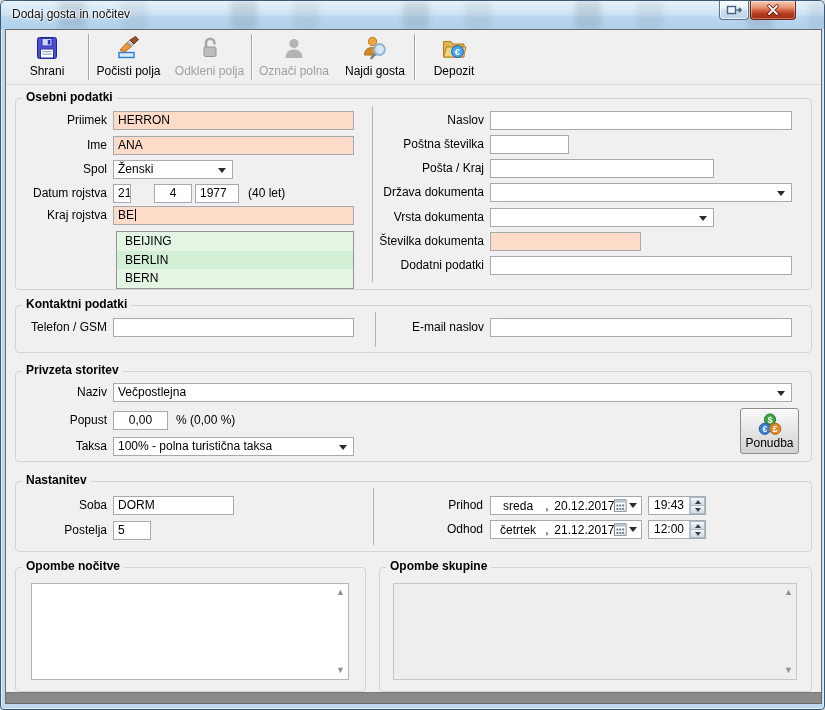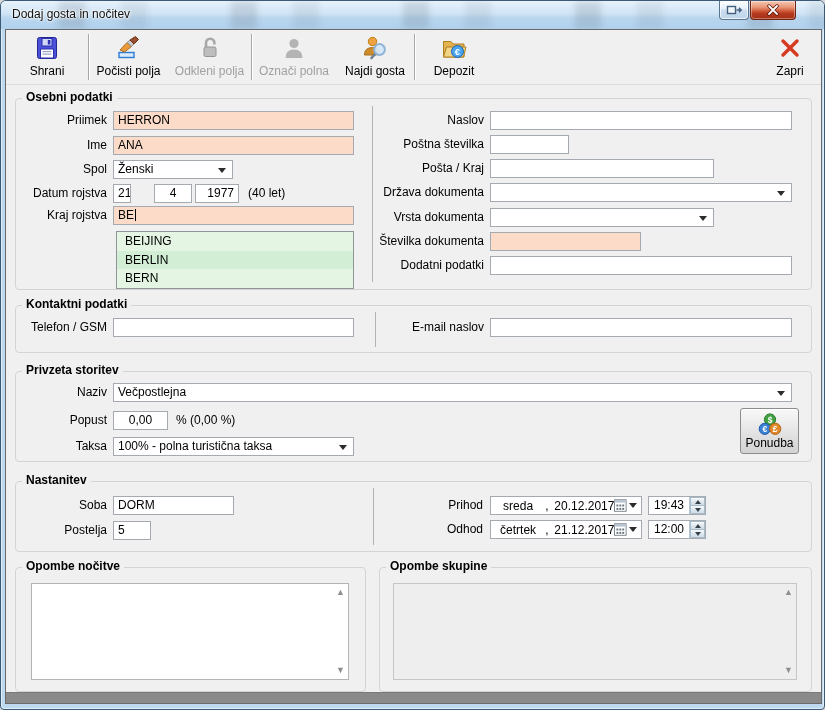--- a/index.html
+++ b/index.html
@@ -167,48 +167,40 @@
         <svg width="26" height="26" viewBox="0 0 26 26">
           <path d="M2.5 6.5 h7.5 l2 2.5 h11 v13 h-20.5 z" fill="#e3b34f" stroke="#b07f1e"></path>
           <path d="M2.5 22 l3 -10 h19.5 l-2.5 10 z" fill="#f1d586" stroke="#b07f1e"></path>
           <circle cx="16.5" cy="16.5" r="6" fill="#49a6ec" stroke="#1c62b8"></circle>
           <text x="16.5" y="20" font-size="9.5" font-weight="bold" fill="#ffffff" text-anchor="middle" font-family="Liberation Sans, sans-serif">€</text>
         </svg>
       </span>
       <span class="tlabel">Depozit</span>
     </div>
     <div class="tspacer"></div>
-    <div class="tbtn" style="width:62px">
-      <span class="ticon">
-        <svg width="22" height="22" viewBox="0 0 22 22">
-          <path d="M4 4 L18 18 M18 4 L4 18" stroke="#d63a20" stroke-width="3.4" stroke-linecap="round"></path>
-        </svg>
-      </span>
-      <span class="tlabel">Zapri</span>
-    </div>
   </div>
 
   <div class="group" style="left:14px;top:97px;width:797px;height:192px">
     <div class="group-title">Osebni podatki</div>
   </div>
   <div class="vdiv" style="left:371px;top:105px;height:176px"></div>
 
   <div class="lbl" style="left:14px;top:110px;width:92px">Priimek</div>
   <div class="fld req" style="left:112px;top:110px;width:241px">HERRON</div>
 
   <div class="lbl" style="left:14px;top:135px;width:92px">Ime</div>
   <div class="fld req" style="left:112px;top:135px;width:241px">ANA</div>
 
   <div class="lbl" style="left:14px;top:159px;width:92px">Spol</div>
   <div class="fld combo" style="left:112px;top:159px;width:120px"><span>Ženski</span><span class="dd-arrow"></span></div>
 
   <div class="lbl" style="left:14px;top:183px;width:92px">Datum rojstva</div>
   <div class="fld" style="left:112px;top:183px;width:18px;text-align:center">21</div>
   <div class="fld" style="left:153px;top:183px;width:38px;text-align:center">4</div>
-  <div class="fld" style="left:194px;top:183px;width:44px;text-align:right">1977</div>
+  <div class="fld" style="left:194px;top:183px;width:44px;text-align:left">1977</div>
   <div class="lbl-left" style="left:247px;top:183px;width:70px">(40 let)</div>
 
   <div class="lbl" style="left:14px;top:205px;width:92px">Kraj rojstva</div>
   <div class="fld req" style="left:112px;top:205px;width:241px"><span>BE</span><span class="caret"></span></div>
 
   <div class="sugg">
     <div class="sugg-item">BEIJING</div>
     <div class="sugg-item hl">BERLIN</div>
     <div class="sugg-item">BERN</div>
   </div>

